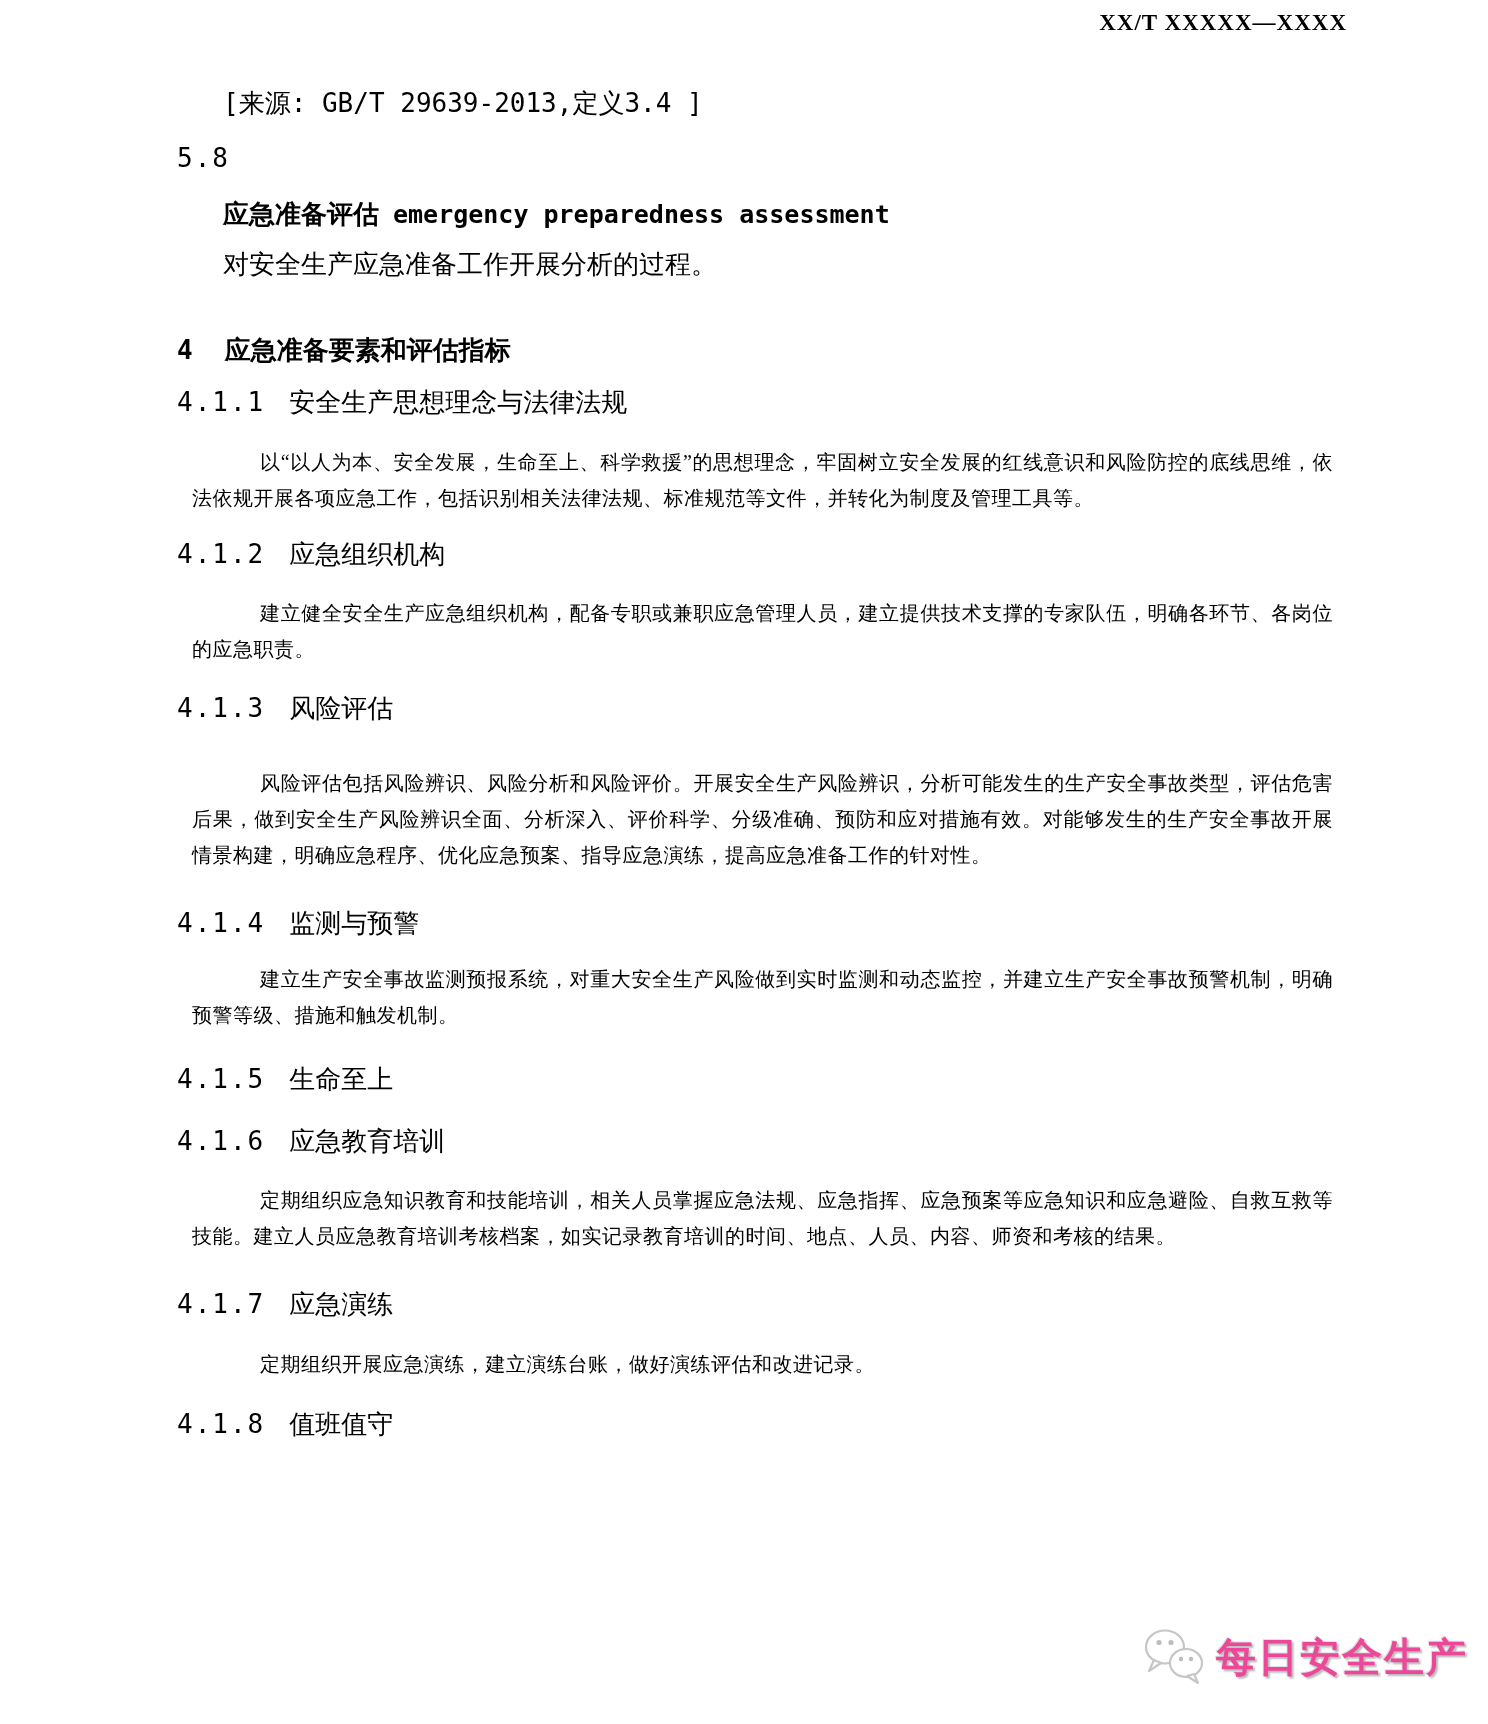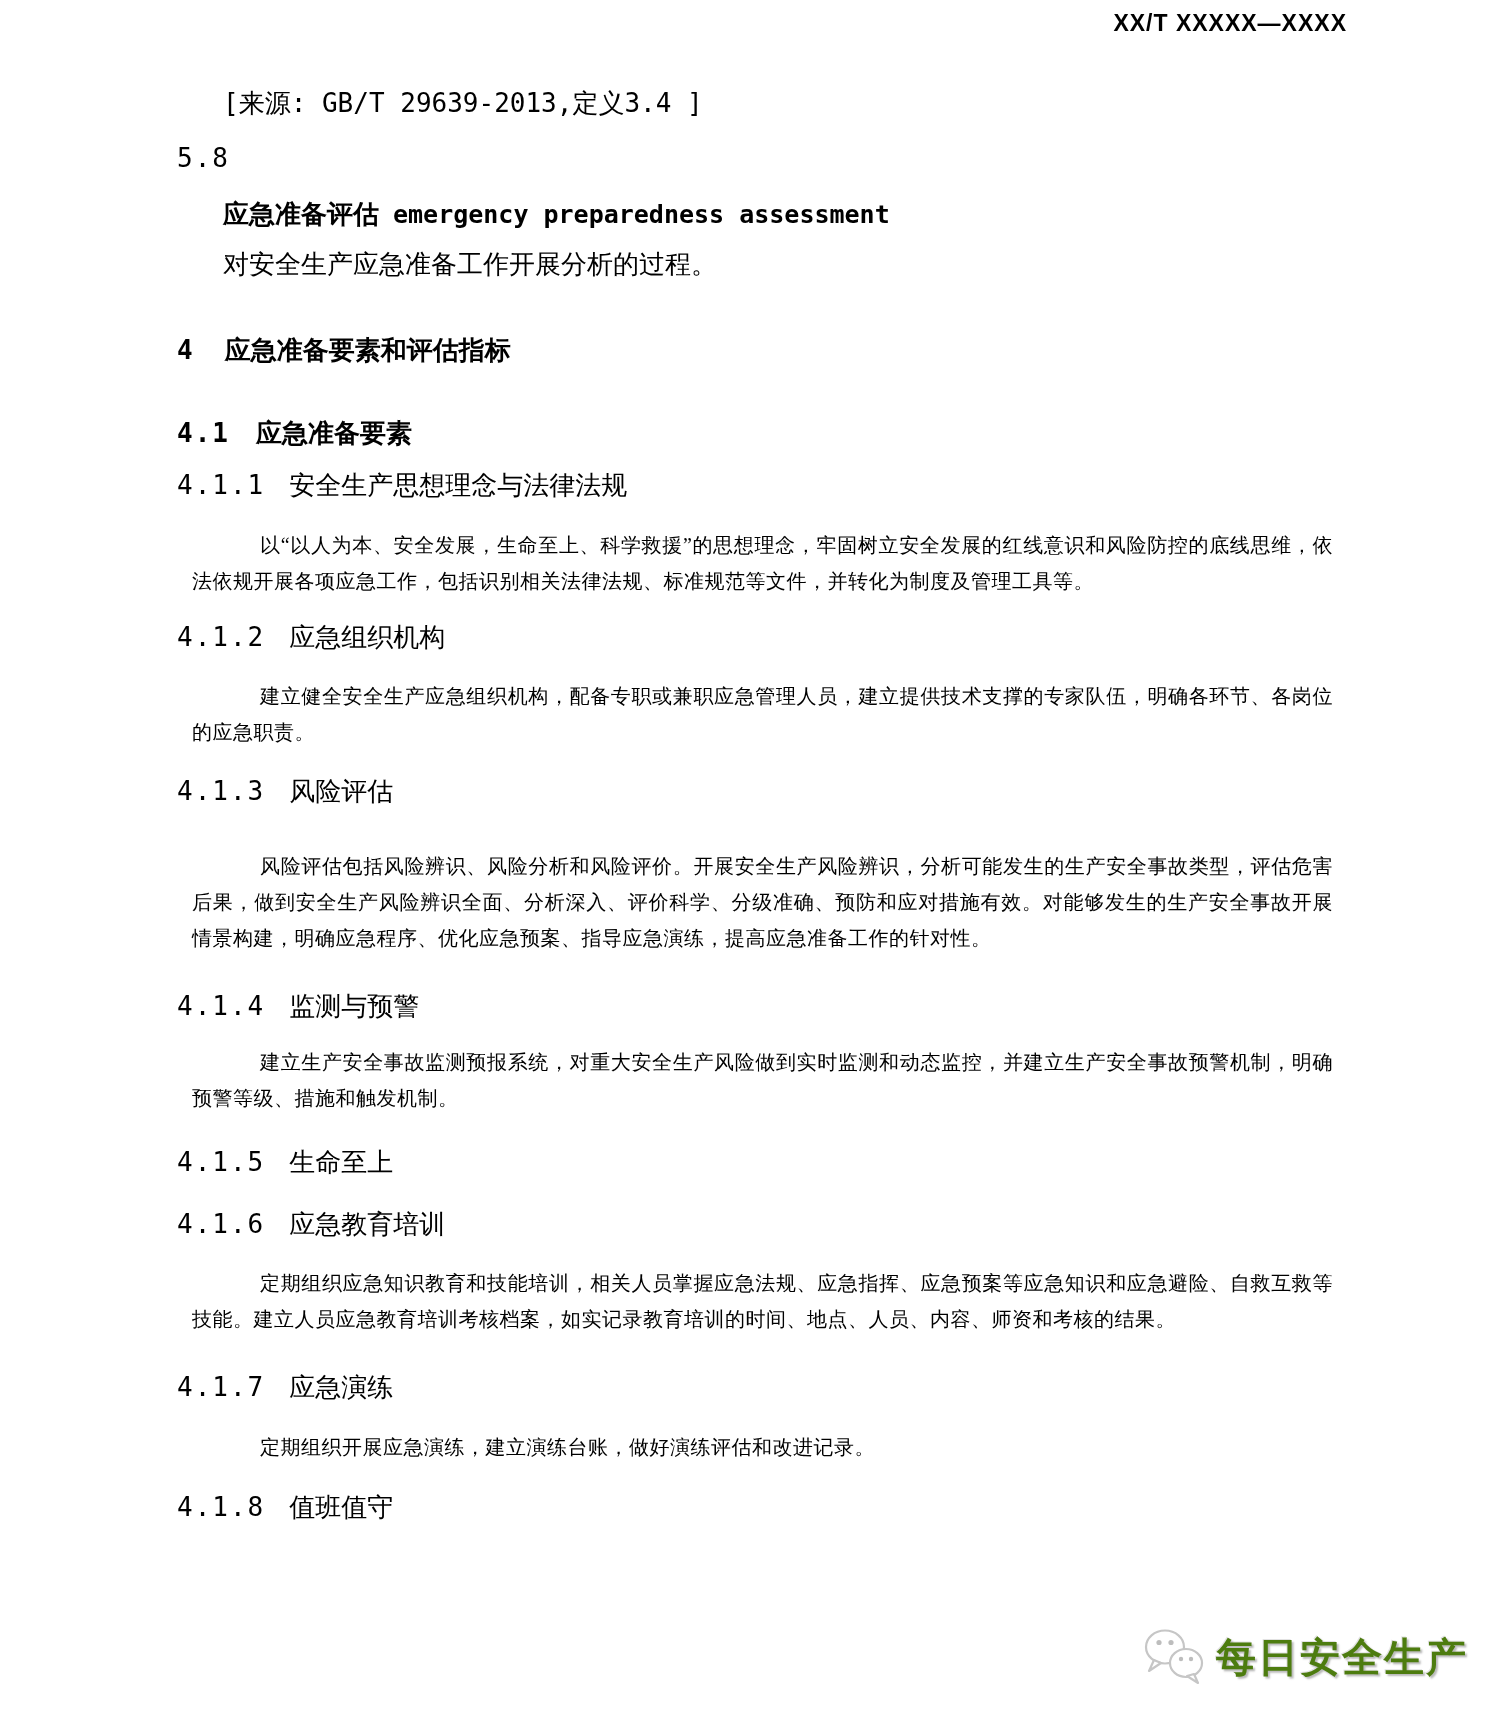--- a/index.html
+++ b/index.html
@@ -6,21 +6,21 @@
   .page {
     position:relative;
     width:1488px; height:1724px;
     background:#ffffff;
     color:#000000;
     font-family:"Liberation Serif", serif;
     overflow:hidden;
   }
   .hdr-code {
     position:absolute; top:10px; right:141px;
-    font-family:Liberation Sans, sans-serif;
+    font-family:Liberation Serif, serif;
     font-size:23px; font-weight:bold; letter-spacing:1px;
     white-space:nowrap;
   }
   .content {
     position:absolute; left:177px; top:0; width:1171px;
     padding-top:85px;
   }
   .line { font-size:26px; line-height:36px; margin:0; }
   .mono { font-family:"DejaVu Sans Mono", monospace; }
   .indent1 { padding-left:46px; }
@@ -41,21 +41,21 @@
     letter-spacing:0.5px;
   }
   .watermark {
     position:absolute; left:1142px; top:1628px;
     display:flex; align-items:center;
     white-space:nowrap;
   }
   .wm-icon { width:66px; height:58px; margin-right:8px; }
   .wm-text {
     font-size:40px; font-weight:bold; letter-spacing:2px;
-    color:#4d7c0f;
+    color:#ec4899;
     text-shadow: 2px 2px 2px #b9b9b9, -1px -1px 0 #e2e2e2;
     font-family:"Liberation Serif", serif;
   }
 </style>
 </head>
 <body>
 
 <div class="page">
 
   <div class="hdr-code">XX/T XXXXX—XXXX</div>
@@ -71,23 +71,20 @@
     <div class="line indent1" style="margin-top:19px">
       <span class="term-zh">应急准备评估</span><span class="term-en">emergency preparedness assessment</span>
     </div>
 
     <div class="line indent1" style="margin-top:14px">对安全生产应急准备工作开展分析的过程。</div>
 
     <div class="line h-bold h-ch" style="margin-top:49px">
       <span class="num">4</span><span class="t">应急准备要素和评估指标</span>
     </div>
 
-    <div class="line h-bold h-sec" style="margin-top:46px">
-      <span class="num">4.1</span><span class="t">应急准备要素</span>
-    </div>
 
     <div class="line h-sub" style="margin-top:15px">
       <span class="num">4.1.1</span><span>安全生产思想理念与法律法规</span>
     </div>
     <p class="para" style="margin-top:23px">以“以人为本、安全发展，生命至上、科学救援”的思想理念，牢固树立安全发展的红线意识和风险防控的底线思维，依法依规开展各项应急工作，包括识别相关法律法规、标准规范等文件，并转化为制度及管理工具等。</p>
 
     <div class="line h-sub" style="margin-top:20px">
       <span class="num">4.1.2</span><span>应急组织机构</span>
     </div>
     <p class="para" style="margin-top:22px">建立健全安全生产应急组织机构，配备专职或兼职应急管理人员，建立提供技术支撑的专家队伍，明确各环节、各岗位的应急职责。</p>

